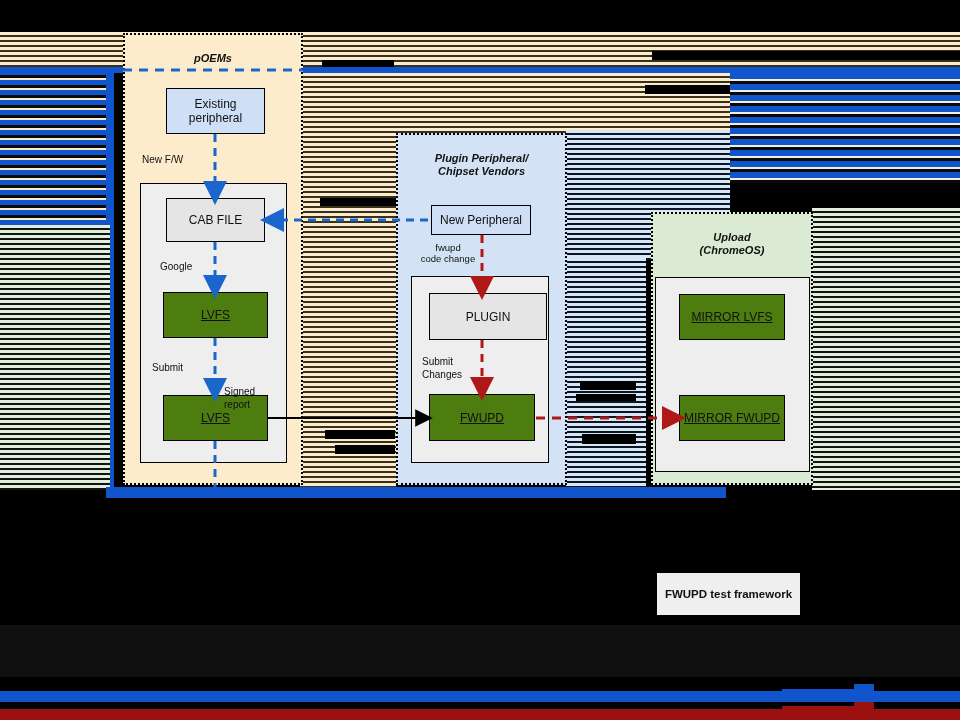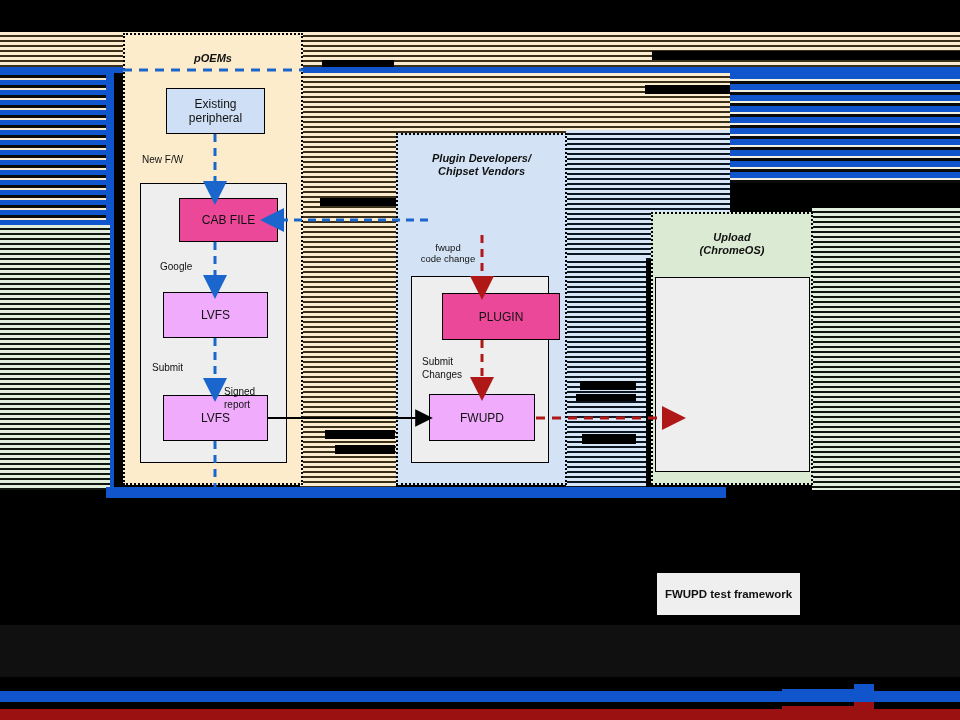--- a/index.html
+++ b/index.html
@@ -39,22 +39,22 @@
     position:absolute;left:0;right:0;text-align:center;
     font-size:11px;font-weight:bold;color:#111;line-height:13px;font-style:italic;
   }
   .inner-box{position:absolute;background:#eeeeee;border:1.5px solid #000;box-sizing:border-box;}
   .node{
     position:absolute;border:1.5px solid #000;box-sizing:border-box;
     display:flex;align-items:center;justify-content:center;
     font-size:12px;color:#111;text-align:center;line-height:14px;
   }
   .n-blue{background:#cfdff5;}
-  .n-pink{background:#ec4899;margin-left:13px;}
-  .n-green{background:#f0abfc;}
+  .n-pink{background:#e5e5e5;}
+  .n-green{background:#4d7c0f;text-decoration:underline;}
   .n-white{background:#efefef;border:none;}
 
   .edge-label{
     position:absolute;font-size:10px;color:#111;line-height:13px;
     text-align:center;white-space:pre-line;
   }
   svg.wires{position:absolute;left:0;top:0;width:960px;height:720px;overflow:visible;}
 </style>
 </head>
 <body>
@@ -95,21 +95,21 @@
   <div class="glitch solid-black" style="left:335px;top:445px;width:60px;height:9px;"></div>
   <div class="glitch solid-black" style="left:580px;top:381px;width:56px;height:9px;"></div>
   <div class="glitch solid-black" style="left:576px;top:394px;width:60px;height:7px;"></div>
   <div class="glitch solid-black" style="left:582px;top:434px;width:54px;height:10px;"></div>
 
   <div class="container" style="left:123px;top:33px;width:180px;height:452px;background:#fdeccc;">
     <div class="c-title" style="top:17px;">pOEMs</div>
   </div>
 
   <div class="container" style="left:396px;top:133px;width:171px;height:352px;background:#d3e3f5;">
-    <div class="c-title" style="top:17px;white-space:pre-line;">Plugin Developers/
+    <div class="c-title" style="top:17px;white-space:pre-line;">Plugin Peripheral/
 Chipset Vendors</div>
   </div>
 
   <div class="container" style="left:651px;top:212px;width:162px;height:273px;background:#dbead2;">
     <div class="c-title" style="top:17px;white-space:pre-line;">Upload
 (ChromeOS)</div>
   </div>
 
   <div class="inner-box" style="left:140px;top:183px;width:147px;height:280px;"></div>
   <div class="inner-box" style="left:411px;top:276px;width:138px;height:187px;"></div>
@@ -117,26 +117,29 @@
 
   <div class="node n-blue" style="left:166px;top:88px;width:99px;height:46px;white-space:pre-line;">Existing
 peripheral</div>
 
   <div class="node n-pink" style="left:166px;top:198px;width:99px;height:44px;">CAB FILE</div>
 
   <div class="node n-green" style="left:163px;top:292px;width:105px;height:46px;">LVFS</div>
 
   <div class="node n-green" style="left:163px;top:395px;width:105px;height:46px;">LVFS</div>
 
+  <div class="node n-blue" style="left:431px;top:205px;width:100px;height:30px;">New Peripheral</div>
 
   <div class="node n-pink" style="left:429px;top:293px;width:118px;height:47px;">PLUGIN</div>
 
   <div class="node n-green" style="left:429px;top:394px;width:106px;height:47px;">FWUPD</div>
 
-
+  <div class="node n-green" style="left:679px;top:294px;width:106px;height:46px;">MIRROR LVFS</div>
+
+  <div class="node n-green" style="left:679px;top:395px;width:106px;height:46px;">MIRROR FWUPD</div>
 
   <div class="edge-label" style="left:142px;top:153px;width:80px;text-align:left;">New F/W</div>
 
   <div class="edge-label" style="left:160px;top:260px;width:60px;text-align:left;">Google</div>
 
   <div class="edge-label" style="left:152px;top:361px;width:60px;text-align:left;">Submit</div>
 
   <div class="edge-label" style="left:224px;top:345px;width:60px;text-align:left;margin-top:40px;">Signed
 report</div>
 

